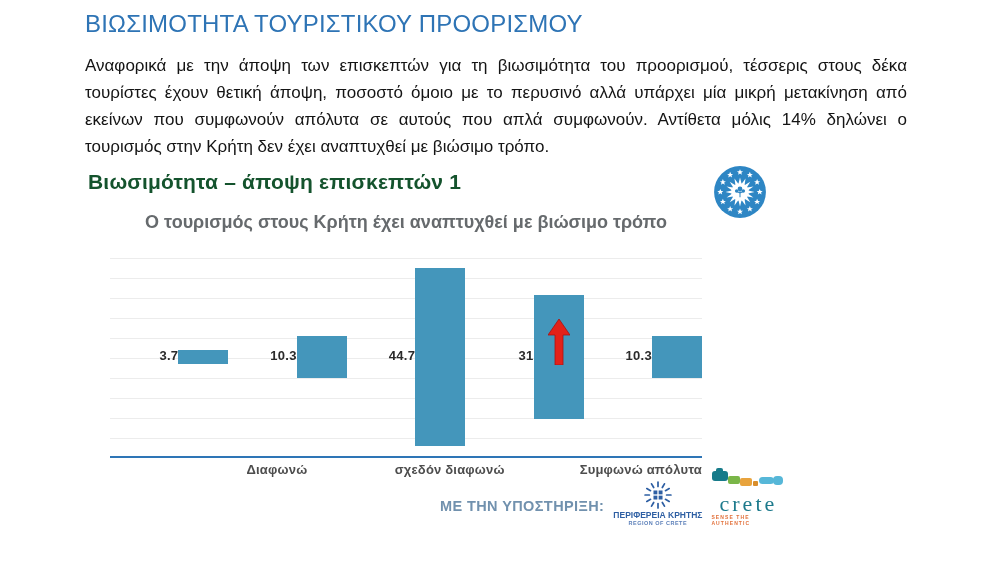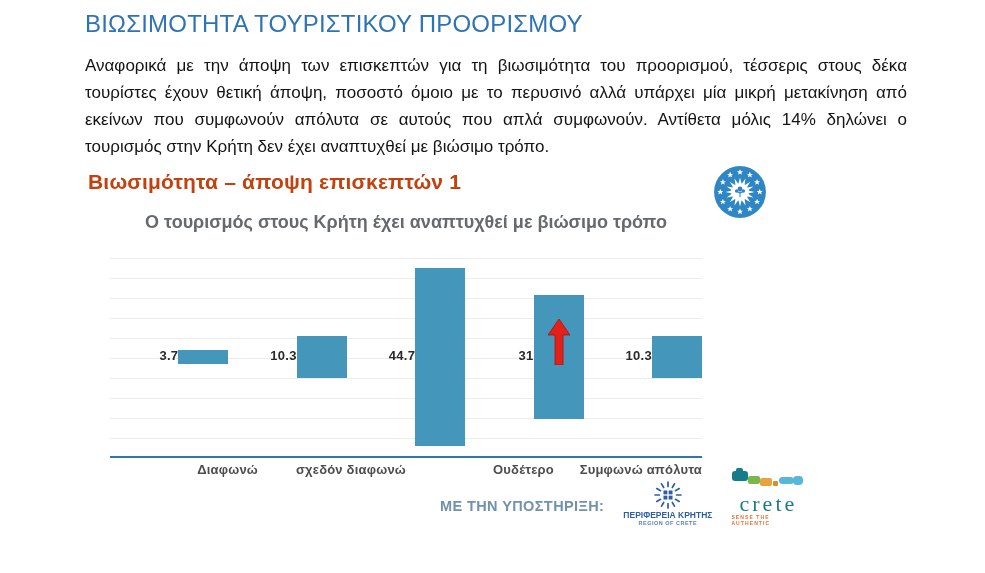--- a/index.html
+++ b/index.html
@@ -12,21 +12,21 @@
     color:#2E74B5;
   }
   .doc-paragraph {
     position:absolute; left:85px; top:52px; width:822px;
     font-size:17px; line-height:27px; color:#141414;
     text-align:justify;
   }
 
   .section-title {
     position:absolute; left:88px; top:170px;
-    font-size:21px; font-weight:700; color:#c2410c; letter-spacing:.2px;
+    font-size:21px; font-weight:700; color:#14532d; letter-spacing:.2px;
   }
 
   .crest { position:absolute; left:712px; top:164px; width:56px; height:56px; }
 
   .chart-title {
     position:absolute; left:110px; top:210px; width:592px;
     text-align:center; font-size:18px; font-weight:700; color:#666a6d;
     line-height:24px;
   }
 
@@ -53,21 +53,21 @@
     position:absolute; left:110px; top:462px; width:592px;
     display:flex; justify-content:space-around;
   }
   .cat-label {
     flex:1 1 0; text-align:right;
     font-size:13px; font-weight:700; color:#4d4d4d; letter-spacing:.2px;
   }
 
   .footer {
     position:absolute; left:440px; top:466px; width:340px; height:60px;
-    display:flex; align-items:flex-end; gap:19px;
+    display:flex; align-items:flex-end; gap:9px;
   }
   .support-label {
     font-size:14.5px; font-weight:700; color:#7191AE; letter-spacing:.4px;
     margin-bottom:12px; white-space:nowrap;
   }
   .logo-block { display:flex; flex-direction:column; align-items:center; }
   .region-name { font-size:8.5px; font-weight:700; color:#2E5FA3; white-space:nowrap; margin-top:1px; }
   .region-sub  { font-size:5.5px; font-weight:700; color:#5B7FB9; letter-spacing:.5px; }
   .crete-word  { font-family:"Liberation Serif", serif; font-size:22px; color:#1D7A8C; letter-spacing:3px; line-height:20px; }
   .crete-sub   { font-size:5px; font-weight:700; color:#E2703A; letter-spacing:1.1px; }
@@ -153,21 +153,20 @@
       <div class="bar-col">
         <div class="bar-value">10.3</div>
         <div class="bar" style="height: 41.2px; background: rgb(68, 150, 187);"></div>
       </div>
     </div>
 </div>
 
 <div class="cats-row">
     <div class="cat-label">Διαφωνώ</div>
     <div class="cat-label">σχεδόν διαφωνώ</div>
-    <div class="cat-label">Ουδέτερο</div>
     <div class="cat-label">Συμφωνώ απόλυτα</div>
   </div>
 
 <div class="footer">
   <div class="support-label">ΜΕ ΤΗΝ ΥΠΟΣΤΗΡΙΞΗ:</div>
 
   <div class="logo-block">
     <svg width="28" height="28" viewBox="0 0 26 26">
       <g stroke="#2E5FA3" stroke-width="1.6" stroke-linecap="round">
         <line x1="13" y1="1" x2="13" y2="5"></line>

